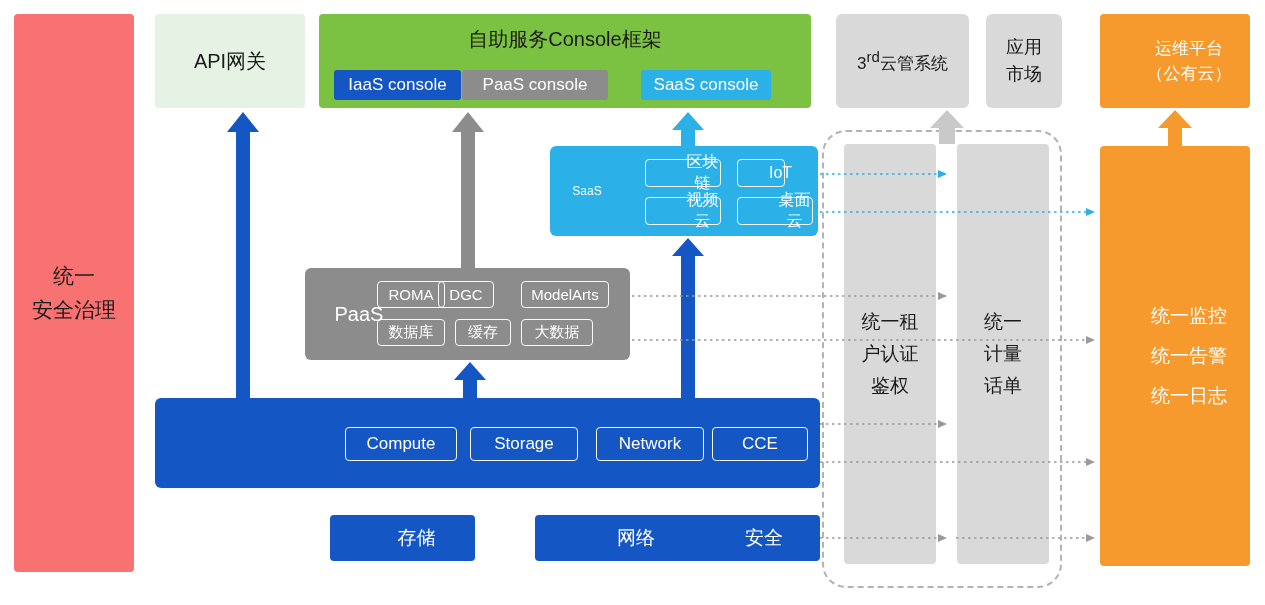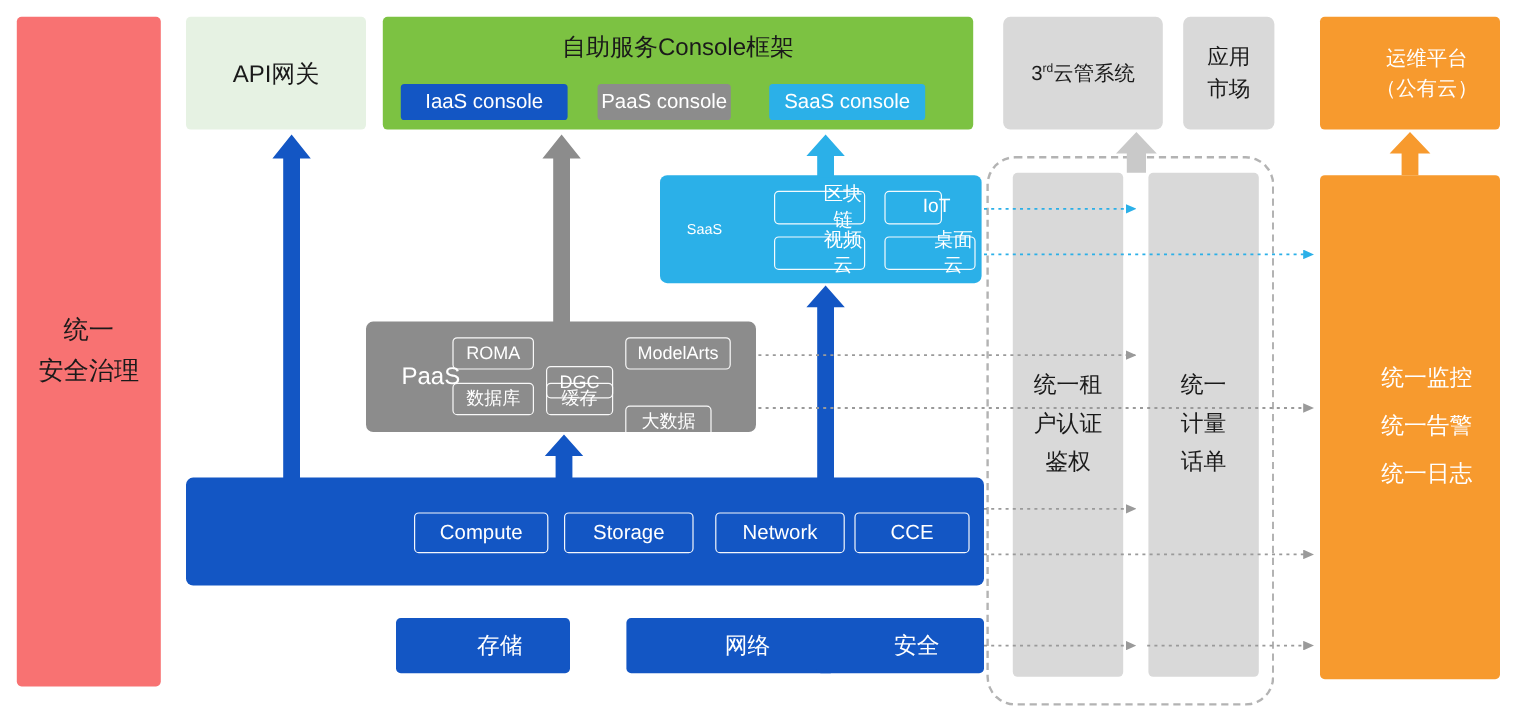--- a/index.html
+++ b/index.html
@@ -40,67 +40,67 @@
   .white-text { color: #ffffff; padding-left: 28px; }
 
   
   .security-bar { left: 14px; top: 14px; width: 120px; height: 558px; font-size: 21px; line-height: 1.6; }
 
   
   .api-box     { left: 155px; top: 14px; width: 150px; height: 94px; font-size: 20px; }
   .console-box { left: 319px; top: 14px; width: 492px; height: 94px; }
   .console-title { left: 319px; top: 26px; width: 492px; font-size: 20px; text-align: center; }
   .console-chip { top: 70px; height: 30px; font-size: 17px; border-radius: 3px; color: #fff; }
-  .chip-iaas { left: 334px; width: 139px; }
-  .chip-paas { left: 498px; width: 111px; }
+  .chip-iaas { left: 334px; width: 127px; }
+  .chip-paas { left: 462px; width: 146px; }
   .chip-saas { left: 641px; width: 130px; }
   .third-box  { left: 836px;  top: 14px; width: 133px; height: 94px; font-size: 17px; }
   .market-box { left: 986px;  top: 14px; width: 76px;  height: 94px; font-size: 18px; line-height: 1.5; }
   .om-box     { left: 1100px; top: 14px; width: 150px; height: 94px; font-size: 17px; line-height: 1.5; }
-  sup.rd { font-size: 10px; margin-top: 44px; }
+  sup.rd { font-size: 15px; margin-top: 44px; }
 
   
   .saas-box   { left: 550px; top: 146px; width: 268px; height: 90px; }
   .saas-label { left: 538px; top: 146px; width: 70px; height: 90px; font-size: 12px; }
   .chip {
     border: 1.5px solid rgba(255,255,255,0.95);
     border-radius: 4px;
     color: #ffffff;
   }
   .saas-chip { height: 28px; font-size: 16px; padding-left: 39px; }
   .c-block   { left: 645px; top: 159px; width: 76px; }
   .c-iot     { left: 737px; top: 159px; width: 48px; }
   .c-video   { left: 645px; top: 197px; width: 76px; }
   .c-desktop { left: 737px; top: 197px; width: 76px; }
 
   
   .paas-box   { left: 305px; top: 268px; width: 325px; height: 92px; }
   .paas-label { left: 315px; top: 268px; width: 60px; height: 92px; font-size: 20px; }
   .paas-chip { height: 27px; font-size: 15px; }
   .c-roma     { left: 377px; top: 281px; width: 68px; justify-content: center; }
-  .c-dgc      { left: 455px; top: 281px; width: 56px; margin-top: 24px; }
+  .c-dgc      { left: 438px; top: 281px; width: 56px; }
   .c-modelarts{ left: 521px; top: 281px; width: 88px; }
   .c-db       { left: 377px; top: 319px; width: 68px; }
   .c-cache    { left: 455px; top: 319px; width: 56px; }
-  .c-bigdata  { left: 521px; top: 338px; width: 72px; text-align: right; }
+  .c-bigdata  { left: 521px; top: 319px; width: 72px; text-align: right; }
 
   
   .infra-box   { left: 155px; top: 398px; width: 665px; height: 90px; }
   .infra-label { left: 168px; top: 398px; width: 172px; height: 90px; font-size: 19px; }
   .infra-chip { height: 34px; font-size: 17px; top: 427px; }
   .c-compute { left: 345px; width: 112px; }
   .c-storage { left: 470px; width: 108px; }
   .c-network { left: 596px; width: 108px; }
   .c-cce     { left: 712px; width: 96px; }
 
   
   .hw-box { top: 515px; height: 46px; font-size: 19px; }
   .hw-server   { left: 155px; width: 145px; }
   .hw-storage  { left: 330px; width: 145px; }
-  .hw-network  { left: 522px; width: 174px; }
+  .hw-network  { left: 535px; width: 174px; }
   .hw-security { left: 680px; width: 140px; }
 
   
   .dashed-box {
     left: 822px; top: 130px; width: 240px; height: 458px;
     border: 2px dashed #b3b3b3;
     border-radius: 24px;
   }
   .vbar { top: 144px; width: 92px; height: 420px; font-size: 19px; line-height: 1.7; }
   .vbar-auth     { left: 844px; }

